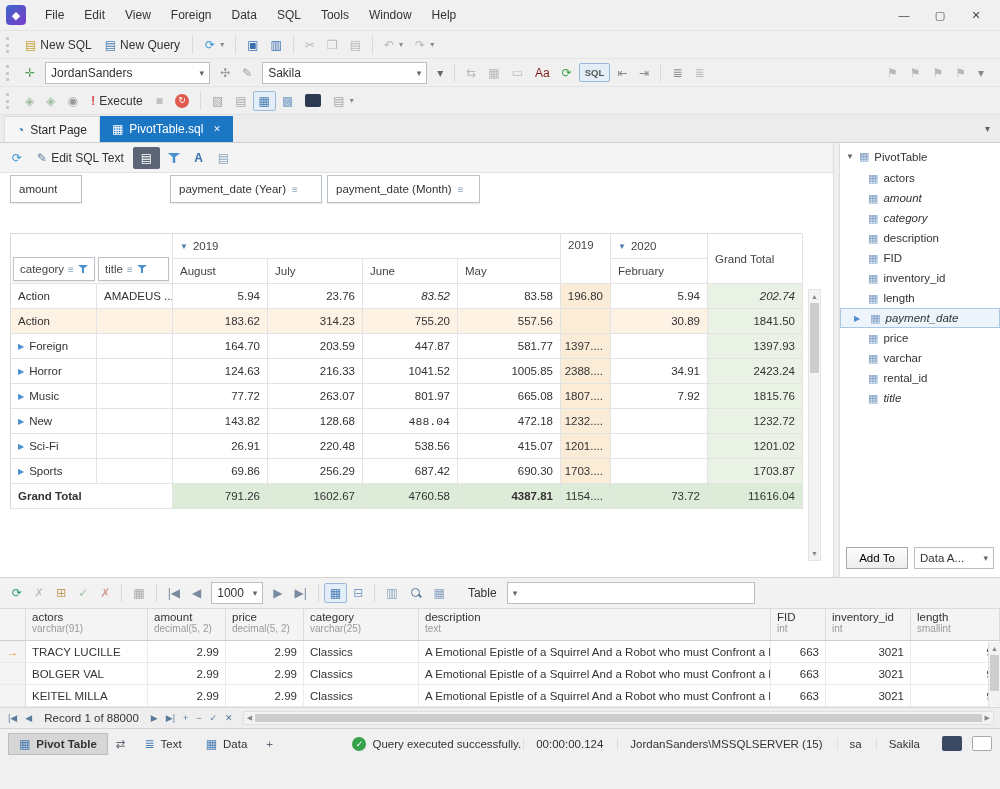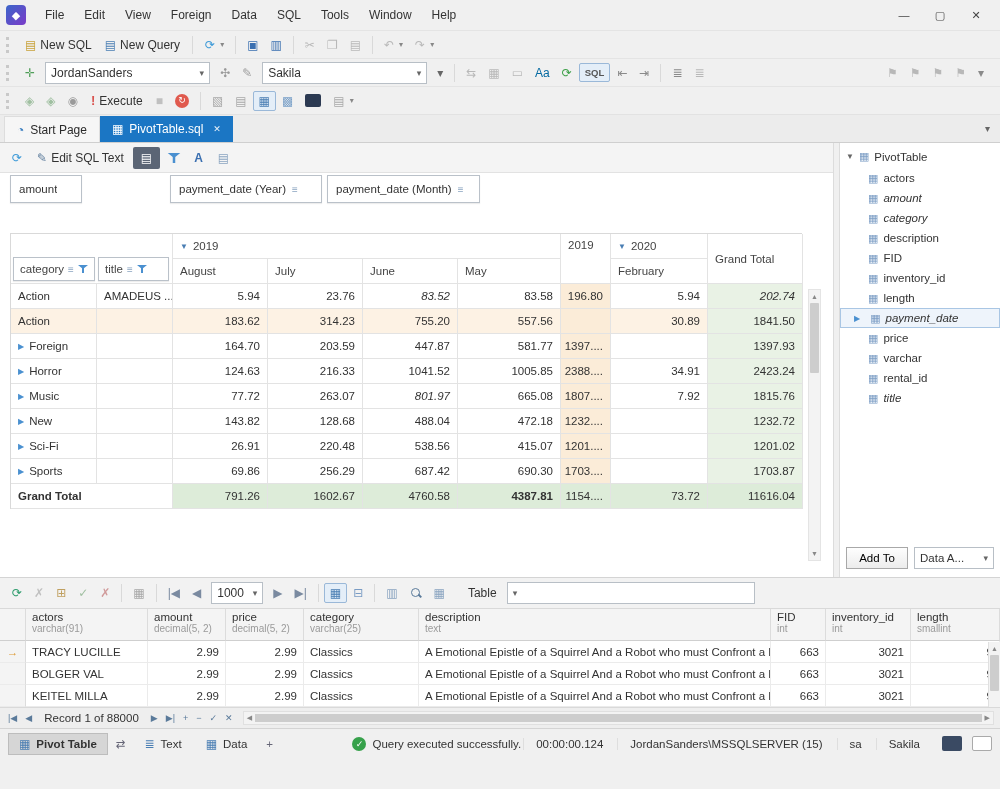--- a/index.html
+++ b/index.html
@@ -222,21 +222,21 @@
         <span class="tbtn">
           <span class="glyph" style="color: rgb(184, 184, 184);">⇆</span>
         </span>
         <span class="tbtn">
           <span class="glyph" style="color: rgb(184, 184, 184);">▦</span>
         </span>
         <span class="tbtn">
           <span class="glyph" style="color: rgb(184, 184, 184);">▭</span>
         </span>
         <span class="tbtn">
-          <span class="glyph" style="color: #0369a1;">Aa</span>
+          <span class="glyph" style="color: #7f1d1d;">Aa</span>
         </span>
         <span class="tbtn">
           <span class="glyph" style="color: rgb(63, 161, 74);">⟳</span>
         </span>
       </span>
     <span class="tbtn pressed sqlbtn">
       <span class="lbl">SQL</span>
     </span>
     <span id="tb2d-strip" style="display:inline-flex;align-items:center">
         <span class="tbtn">
@@ -448,33 +448,33 @@
           <div class="pc num tan" style="grid-area: 6 / 7 / 7 / 8;">2388....</div>
           <div class="pc num" style="grid-area: 6 / 8 / 7 / 9;">34.91</div>
           <div class="pc num green" style="grid-area: 6 / 9 / 7 / 10;">2423.24</div>
           <div class="pc" style="grid-area: 7 / 1 / 8 / 2;">
             <span class="xarrow">▶</span>
             <span>Music</span>
           </div>
           <div class="pc" style="grid-area: 7 / 2 / 8 / 3;"></div>
           <div class="pc num" style="grid-area: 7 / 3 / 8 / 4;">77.72</div>
           <div class="pc num" style="grid-area: 7 / 4 / 8 / 5;">263.07</div>
-          <div class="pc num" style="grid-area: 7 / 5 / 8 / 6; font-style: italic;">801.97</div>
+          <div class="pc num" style="grid-area: 7 / 5 / 8 / 6;">801.97</div>
           <div class="pc num" style="grid-area: 7 / 6 / 8 / 7;">665.08</div>
           <div class="pc num tan" style="grid-area: 7 / 7 / 8 / 8;">1807....</div>
           <div class="pc num" style="grid-area: 7 / 8 / 8 / 9;">7.92</div>
           <div class="pc num green" style="grid-area: 7 / 9 / 8 / 10;">1815.76</div>
           <div class="pc" style="grid-area: 8 / 1 / 9 / 2;">
             <span class="xarrow">▶</span>
             <span>New</span>
           </div>
           <div class="pc" style="grid-area: 8 / 2 / 9 / 3;"></div>
           <div class="pc num" style="grid-area: 8 / 3 / 9 / 4;">143.82</div>
           <div class="pc num" style="grid-area: 8 / 4 / 9 / 5;">128.68</div>
-          <div class="pc num" style="grid-area: 8 / 5 / 9 / 6;">488.04</div>
+          <div class="pc num" style="grid-area: 8 / 5 / 9 / 6; font-family: Liberation Mono, monospace;">488.04</div>
           <div class="pc num" style="grid-area: 8 / 6 / 9 / 7;">472.18</div>
           <div class="pc num tan" style="grid-area: 8 / 7 / 9 / 8;">1232....</div>
           <div class="pc num" style="grid-area: 8 / 8 / 9 / 9;"></div>
           <div class="pc num green" style="grid-area: 8 / 9 / 9 / 10;">1232.72</div>
           <div class="pc" style="grid-area: 9 / 1 / 10 / 2;">
             <span class="xarrow">▶</span>
             <span>Sci-Fi</span>
           </div>
           <div class="pc" style="grid-area: 9 / 2 / 10 / 3;"></div>
           <div class="pc num" style="grid-area: 9 / 3 / 10 / 4;">26.91</div>

